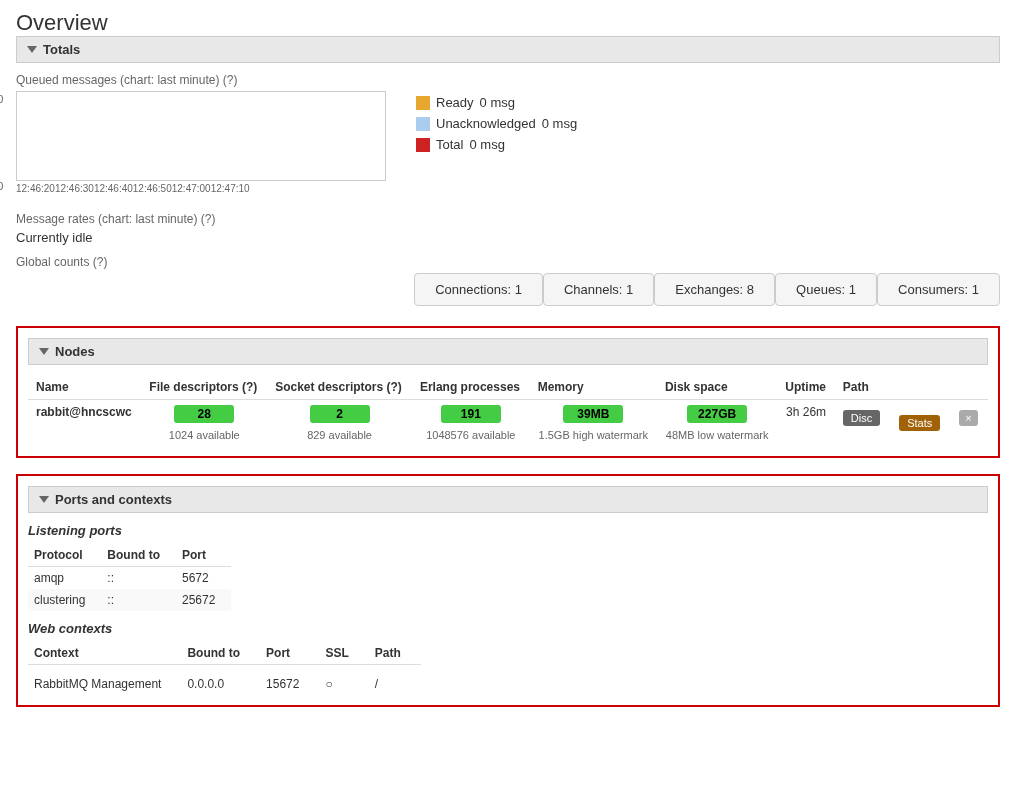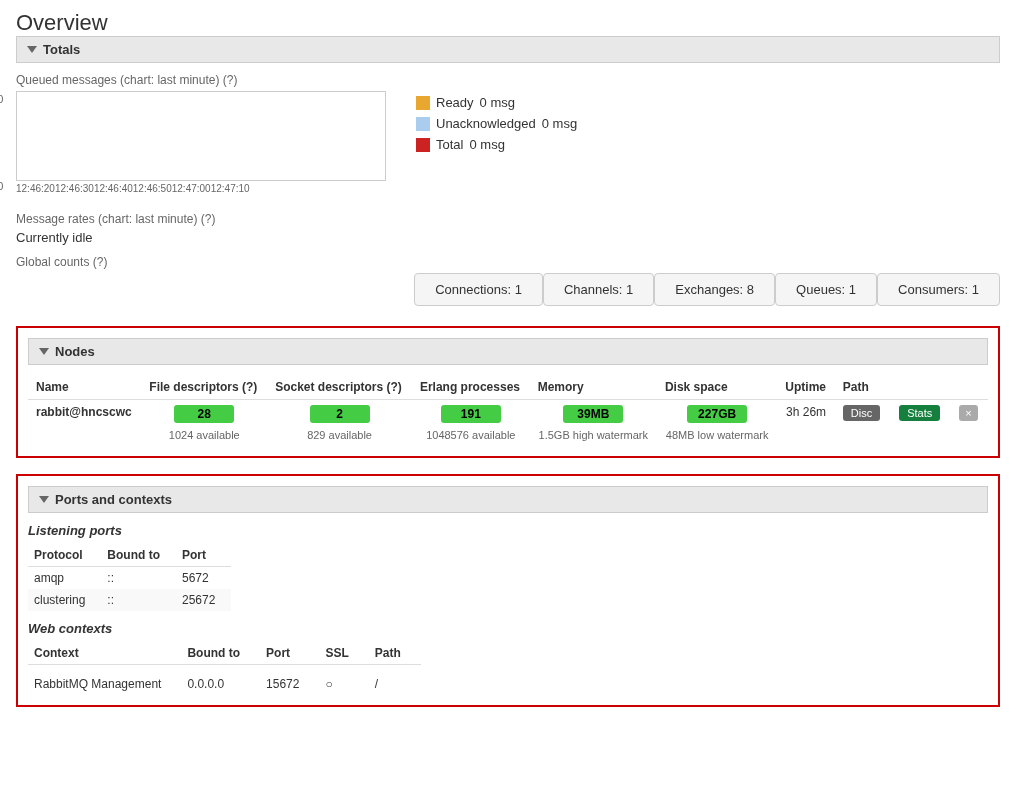--- a/index.html
+++ b/index.html
@@ -109,27 +109,28 @@
     .disc-btn {
       background: #666;
       color: #fff;
       border: none;
       border-radius: 3px;
       padding: 2px 8px;
       font-size: 11px;
       cursor: pointer;
     }
     .stats-btn {
-      background: #15803d;
+      background: #a16207;
       color: #fff;
       border: none;
       border-radius: 3px;
       padding: 2px 8px;
       font-size: 11px;
       cursor: pointer;
+      margin-top: 10px;
     }
     .x-btn {
       background: #aaa;
       color: #fff;
       border: none;
       border-radius: 3px;
       padding: 2px 6px;
       font-size: 11px;
       cursor: pointer;
     }

